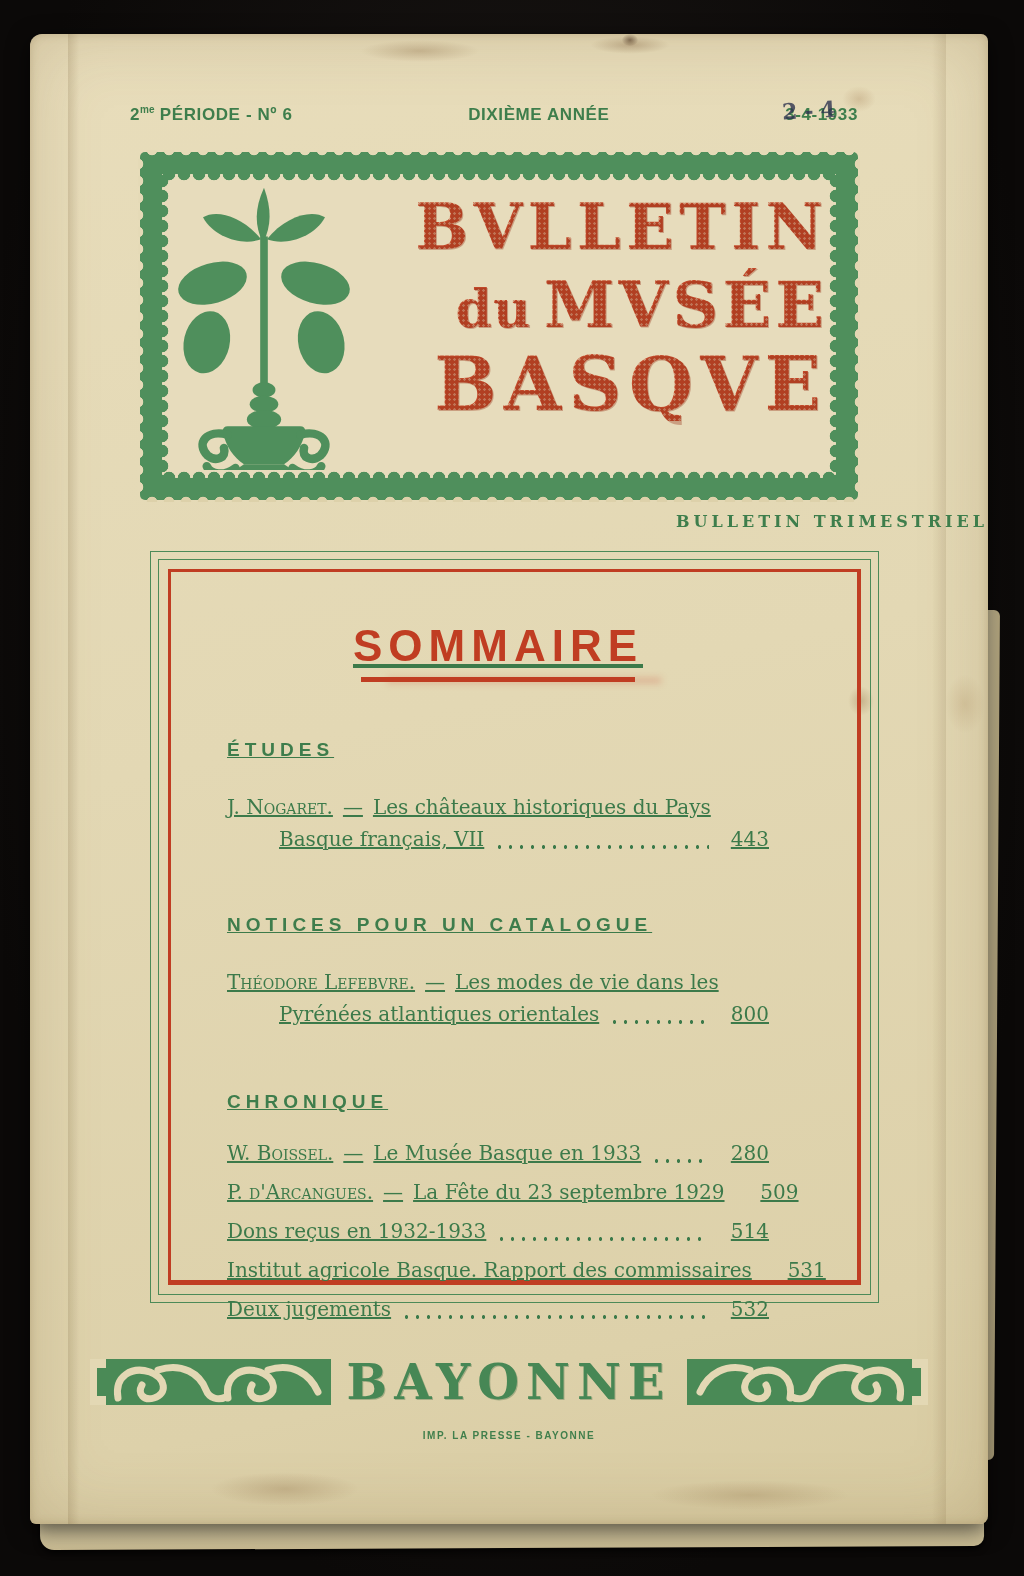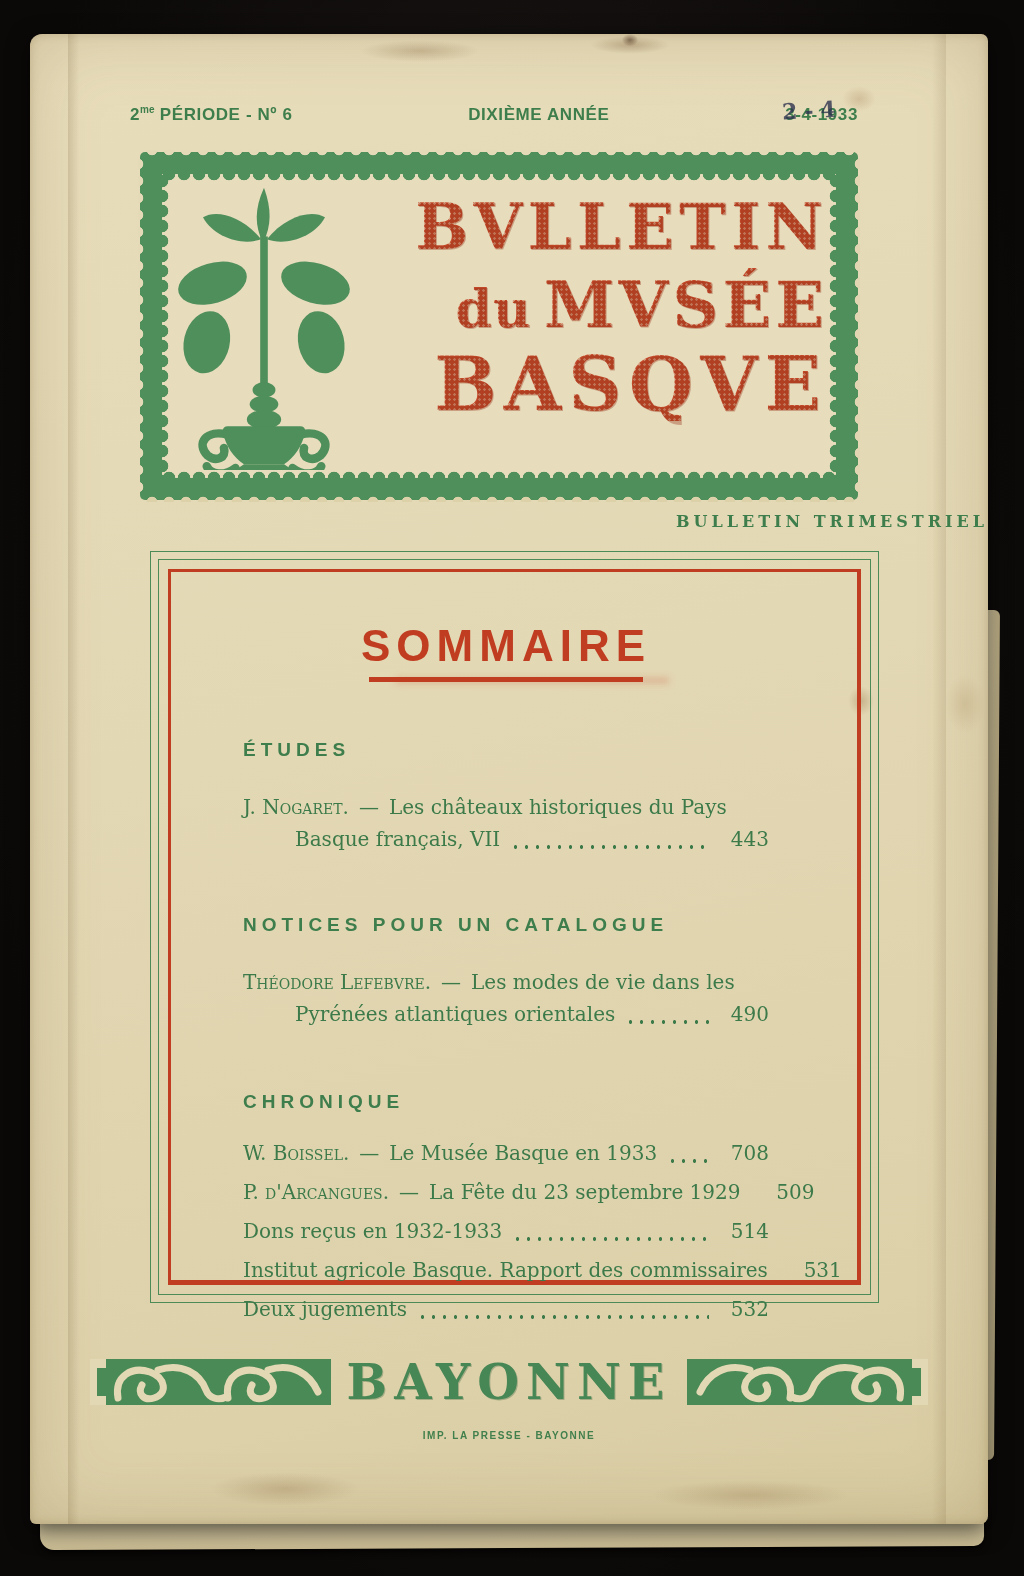--- a/index.html
+++ b/index.html
@@ -99,21 +99,21 @@
   
   .box-outer{
     position:absolute;left:120px;top:517px;width:727px;height:750px;
     border:1.5px solid #4c8a58;
   }
   .box-mid{position:absolute;inset:7px;border:1.5px solid #4c8a58;}
   .box-red{
     position:absolute;inset:9px;
     border-style:solid;border-color:#c03d22;border-width:3px 4px 5px 3px;
   }
-  .box-content{position:absolute;inset:0;padding:0 88px 0 72px;color:#3c7a4a;}
+  .box-content{position:absolute;inset:0;padding:0 88px 0 56px;color:#3c7a4a;text-decoration:underline;}
 
   .som-title{
     margin-top:52px;text-align:center;
     font-family:"Liberation Sans", sans-serif;font-weight:bold;
     font-size:44px;letter-spacing:6px;color:#c03d22;line-height:1;
   }
   .som-rule{
     width:274px;height:5px;background:#c03d22;margin:9px auto 0;
     box-shadow:26px 1px 7px rgba(205,90,65,.35);
   }
@@ -248,32 +248,32 @@
                   <span class="pagenum">443</span>
                 </div>
             </div>
 
             <div class="sec-head sh2">NOTICES  POUR  UN  CATALOGUE</div>
             <div class="entry">
               <div class="l1"><span class="sc">Théodore Lefebvre.</span><span class="dash">—</span><span>Les modes de vie dans les</span></div>
               <div class="l2">
                   <span>Pyrénées atlantiques orientales</span>
                   <span class="leader"></span>
-                  <span class="pagenum">490</span>
+                  <span class="pagenum">800</span>
                 </div>
             </div>
 
             <div class="sec-head sh3">CHRONIQUE</div>
             <div class="crows">
               <div class="crow">
                   <span class="sc">W. Boissel.</span>
                   <span class="dash">—</span>
                   <span>Le Musée Basque en 1933</span>
                   <span class="leader"></span>
-                  <span class="pagenum">708</span>
+                  <span class="pagenum">280</span>
                 </div>
               <div class="crow">
                   <span class="sc">P. d'Arcangues.</span>
                   <span class="dash">—</span>
                   <span>La Fête du 23 septembre 1929</span>
                   <span class="leader hidden"></span>
                   <span class="pagenum">509</span>
                 </div>
               <div class="crow">
                   <span>Dons reçus en 1932-1933</span>

